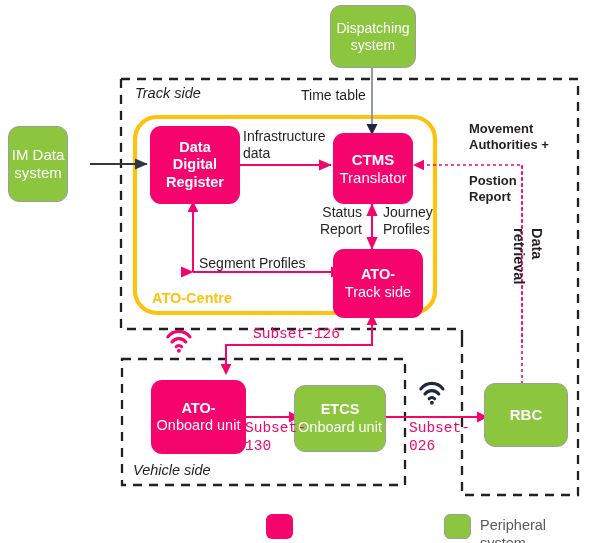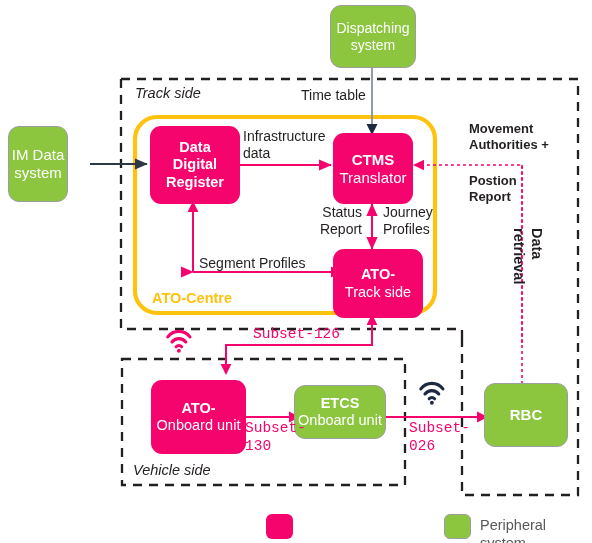--- a/index.html
+++ b/index.html
@@ -202,21 +202,21 @@
   <div class="node pink" style="left:333px; top:249px; width:90px; height:69px; font-size:14.5px;">
     <span class="ln b">ATO-</span>
     <span class="ln">Track side</span>
   </div>
 
   <div class="node pink" style="left:151px; top:380px; width:95px; height:74px; font-size:14.5px;">
     <span class="ln b">ATO-</span>
     <span class="ln">Onboard unit</span>
   </div>
 
-  <div class="node green" style="left:294px; top:385px; width:92px; height:54px; font-size:14.5px;">
+  <div class="node green" style="left:294px; top:385px; width:92px; height:67px; font-size:14.5px;">
     <span class="ln b">ETCS</span>
     <span class="ln">Onboard unit</span>
   </div>
 
   <div class="node green" style="left:484px; top:383px; width:84px; height:64px; font-size:15px;">
     <span class="ln b">RBC</span>
   </div>
 
   <div class="lbl dark ital" style="left:135px; top:85px; font-size:14.5px;">Track side</div>
 

